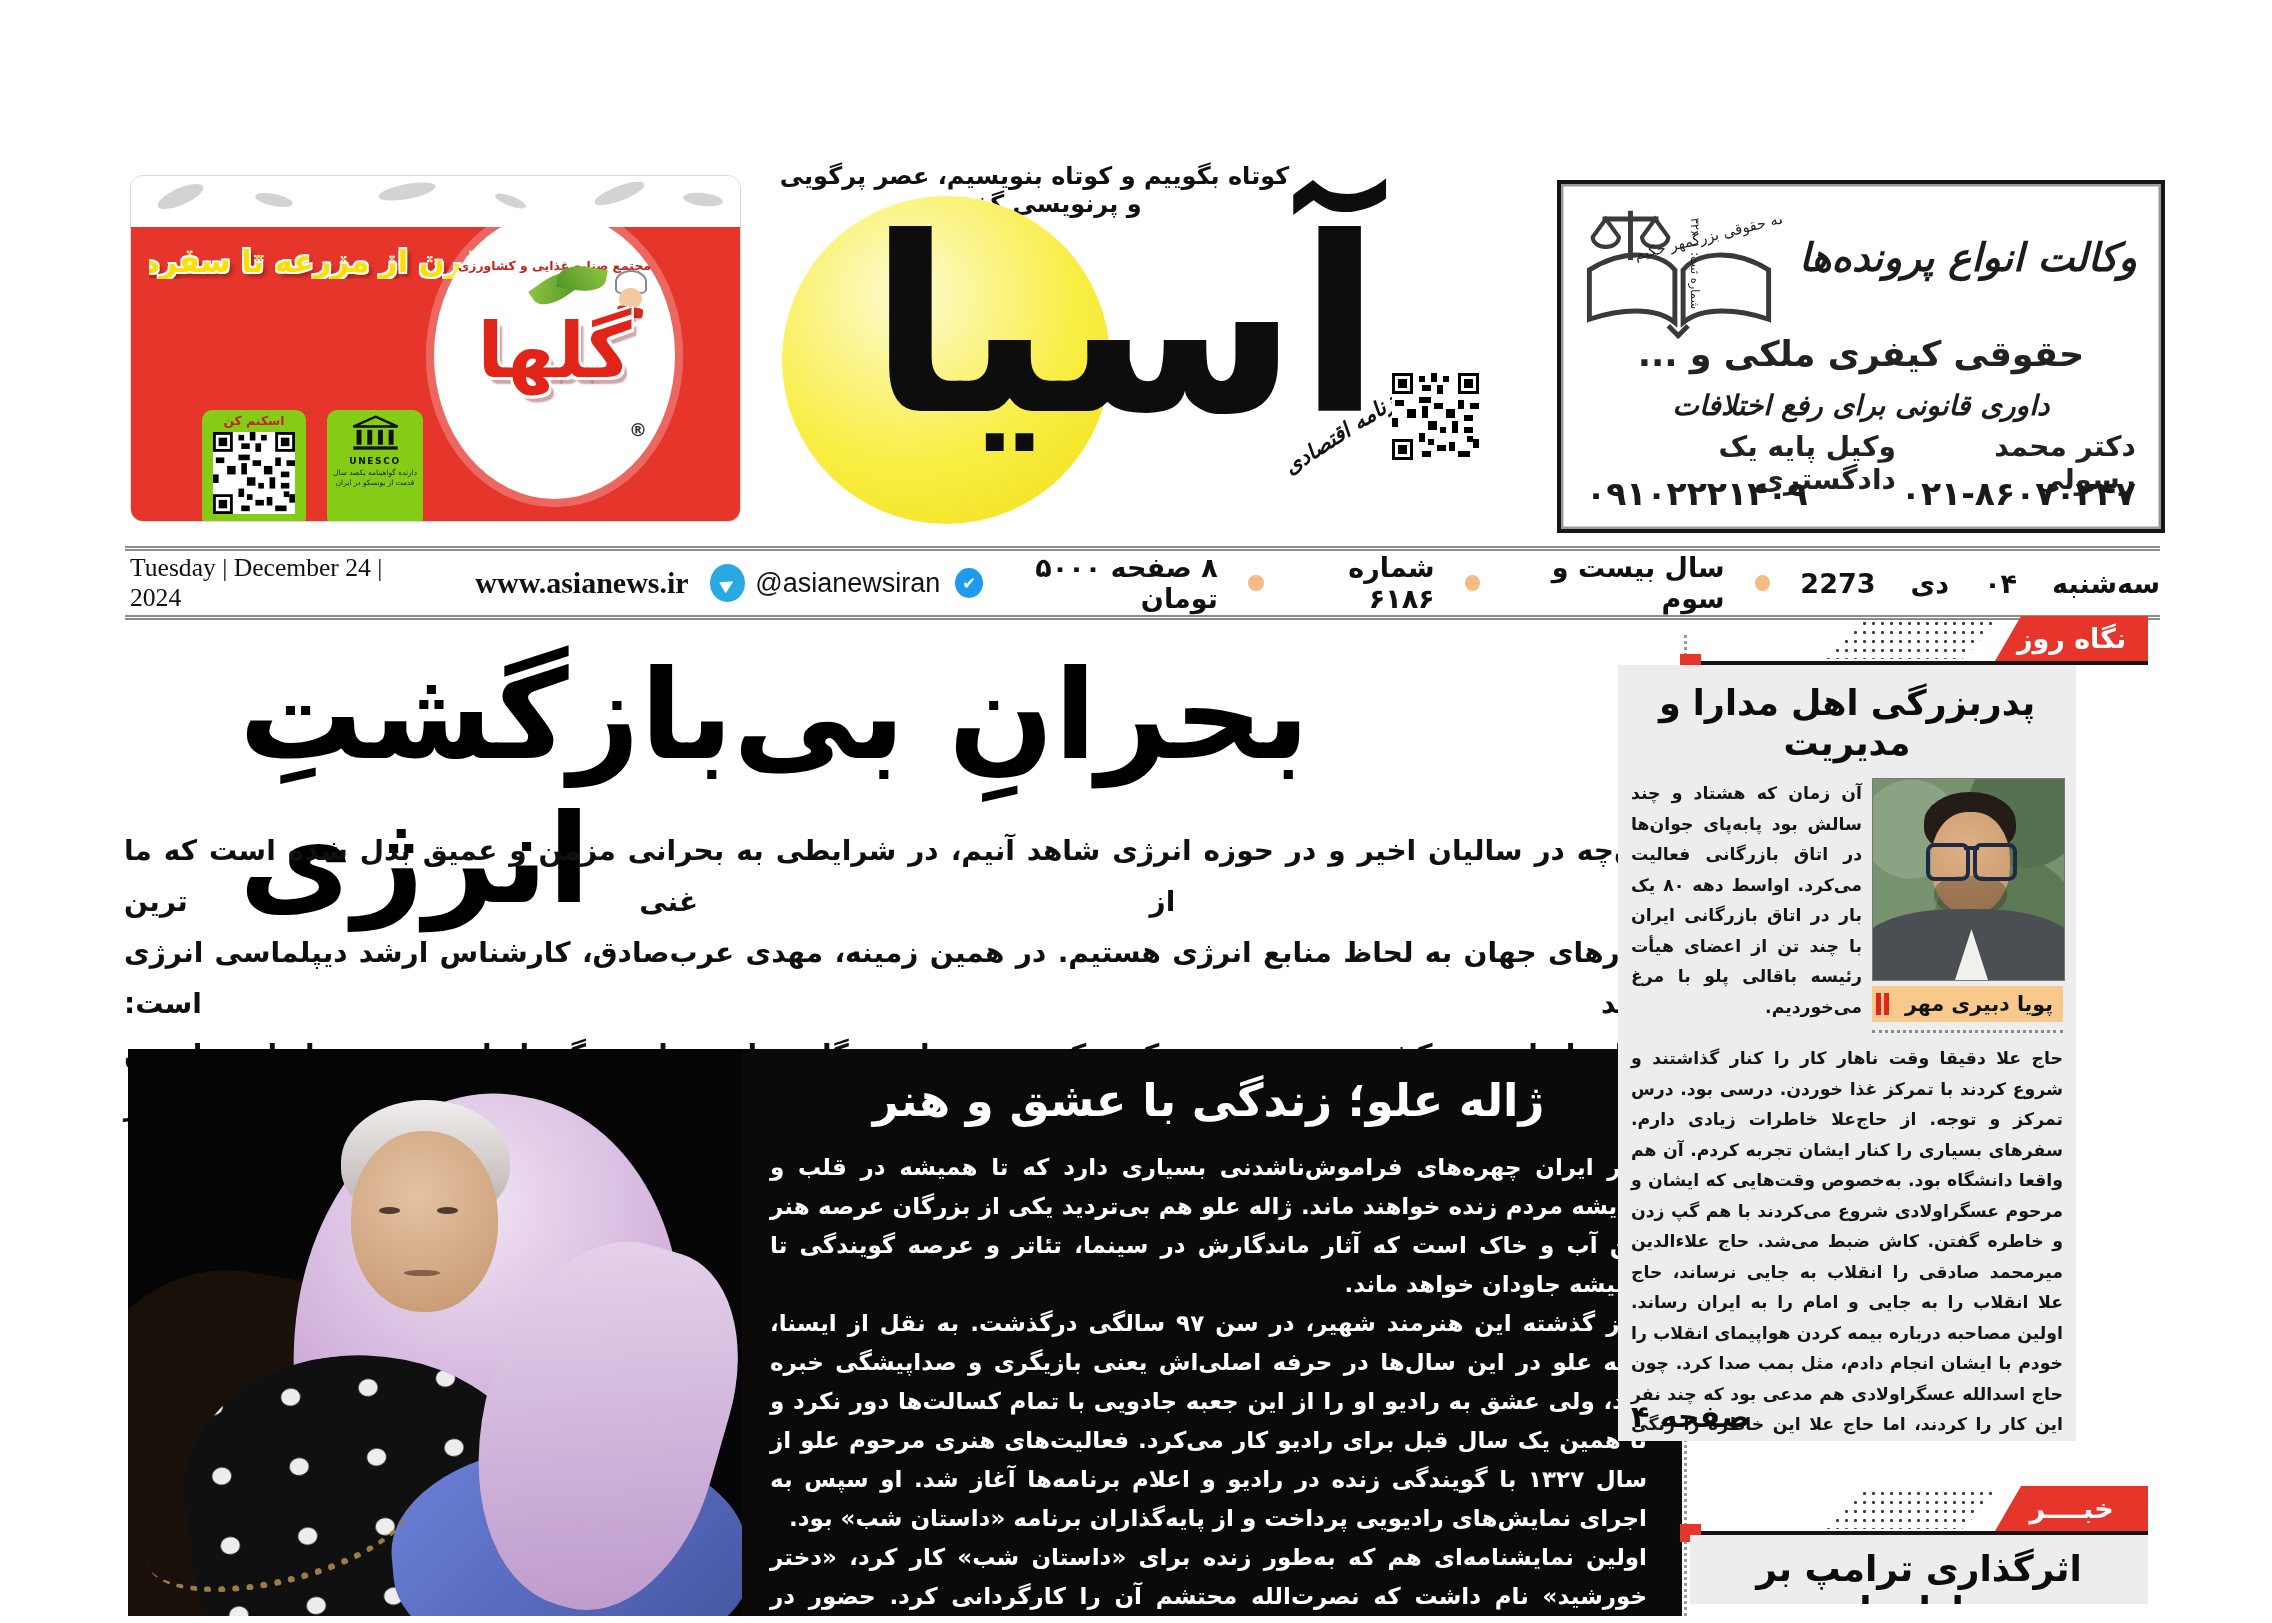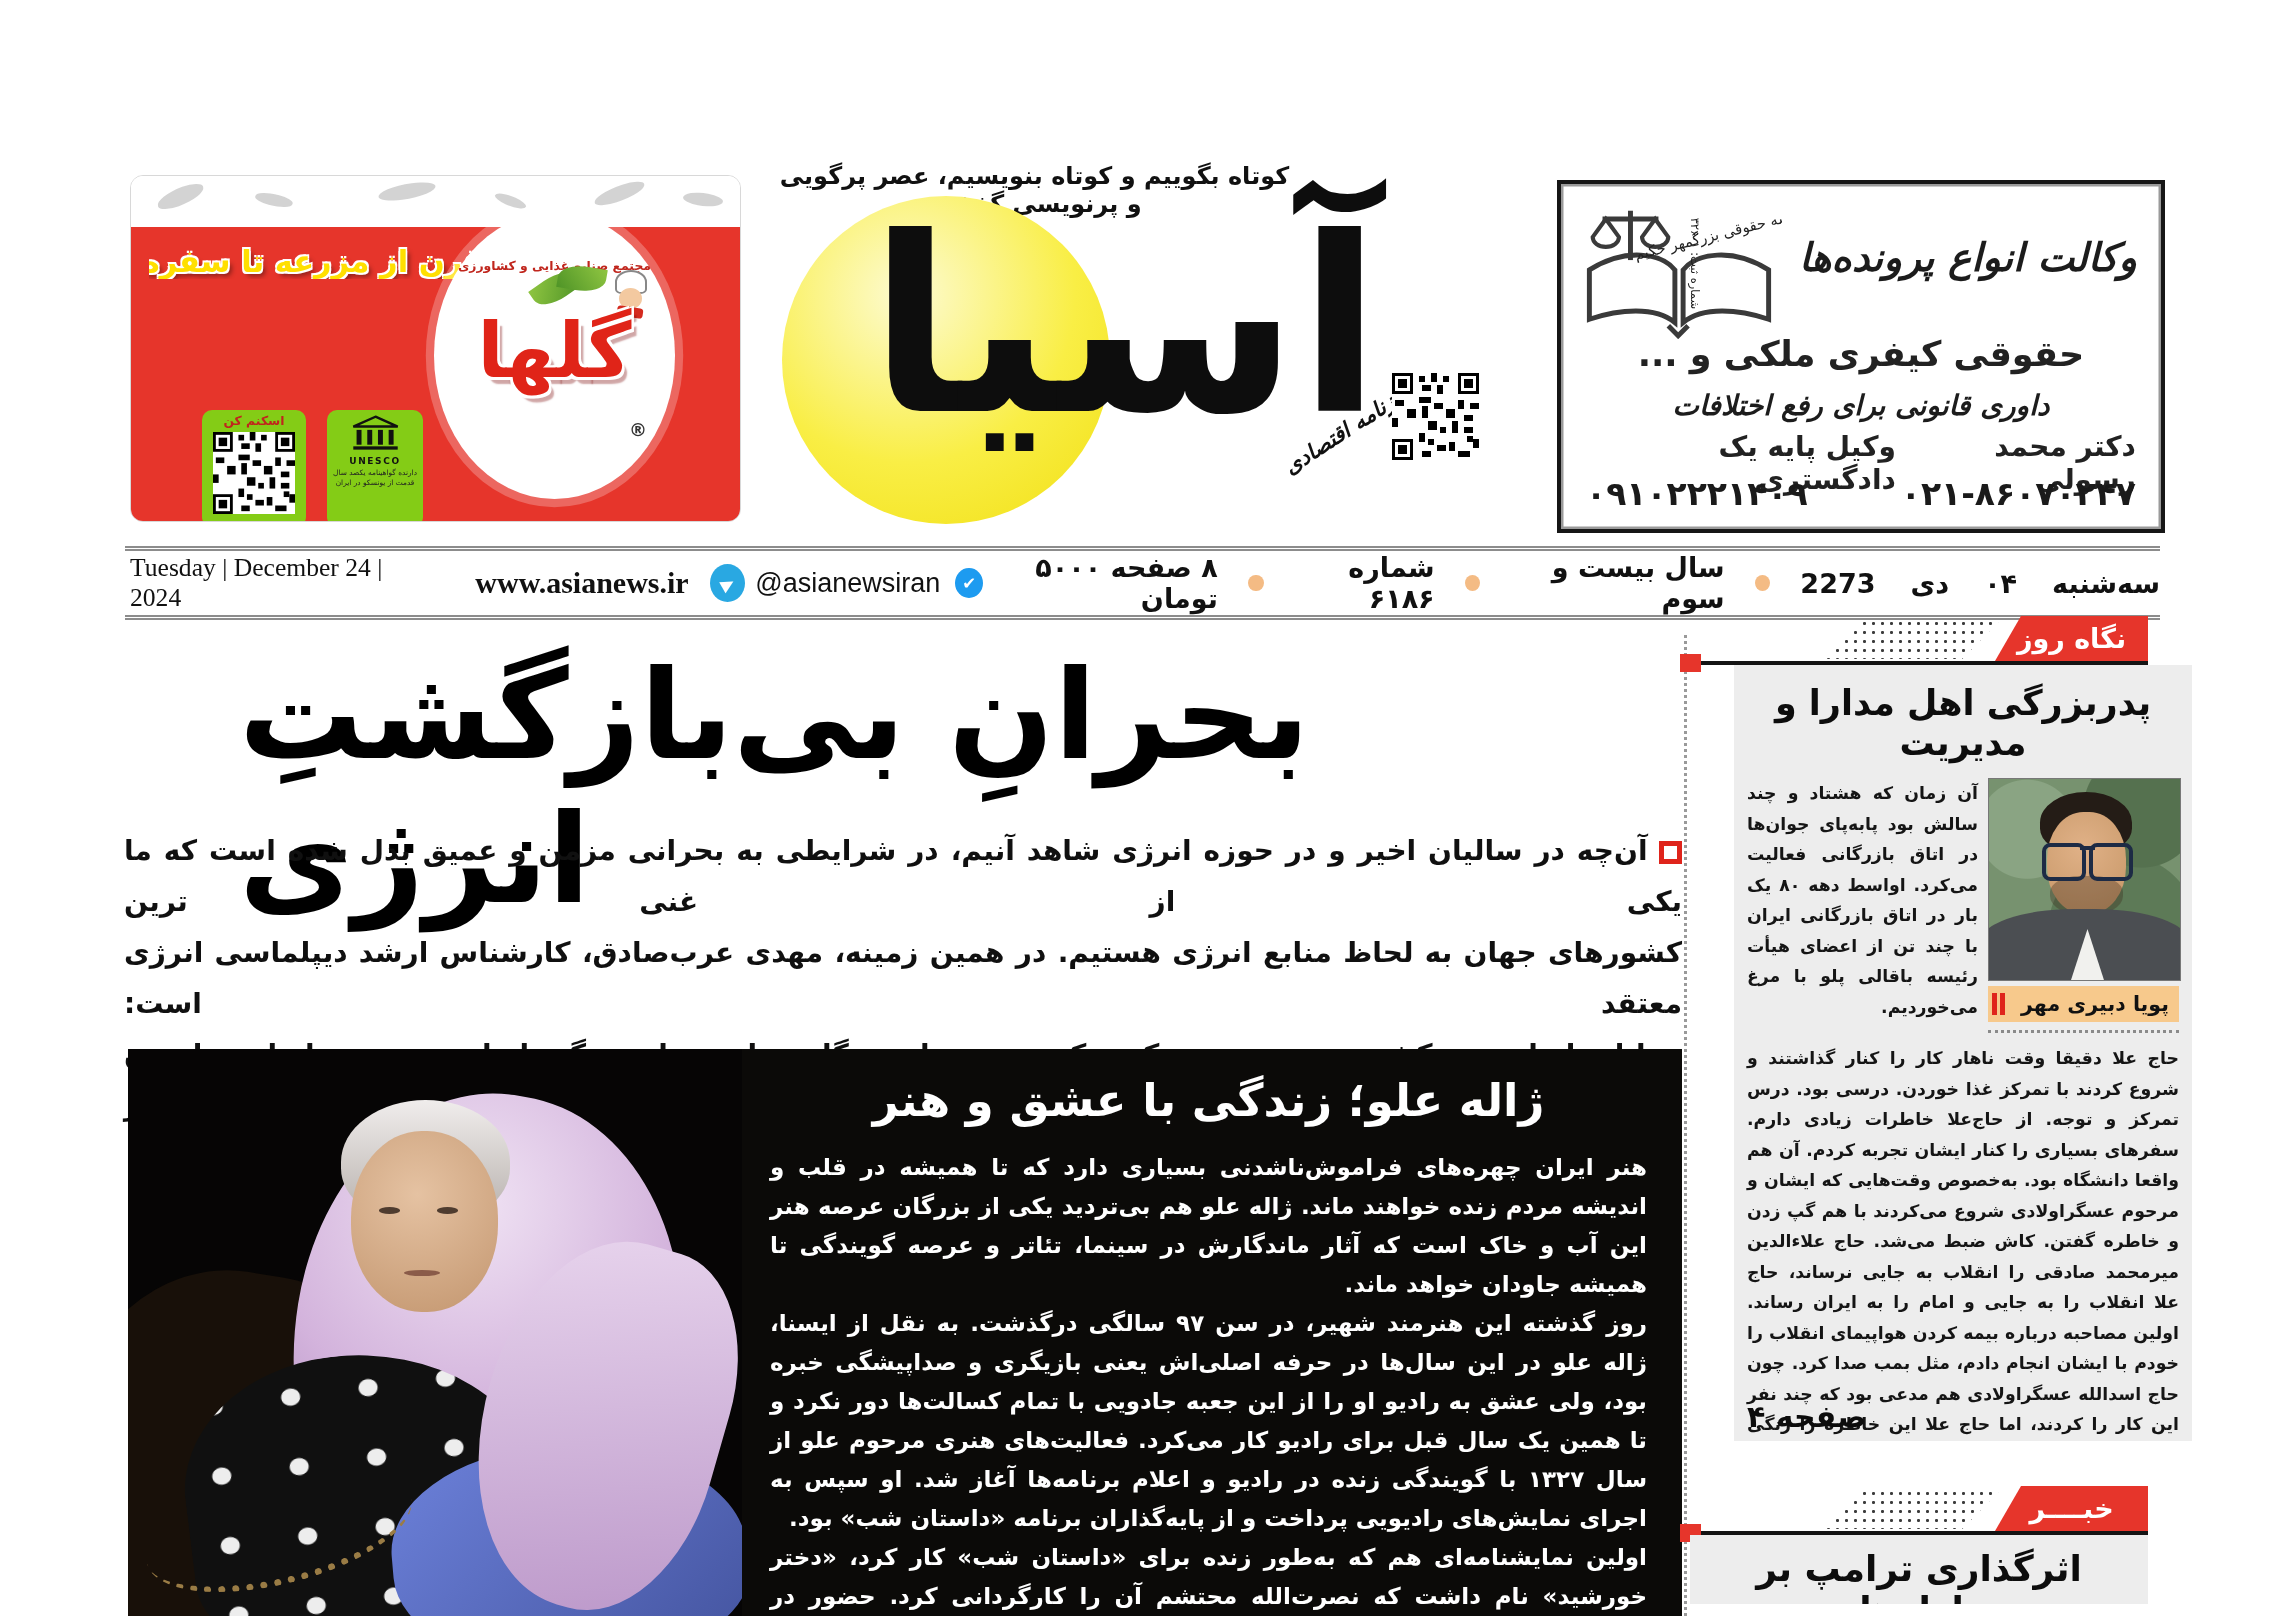--- a/index.html
+++ b/index.html
@@ -125,21 +125,21 @@
   .vdots{left:1684px;top:635px;height:981px;border-left:3.3px dotted #9a9a9a;}
   .sechead{position:absolute;height:46px;}
   .seclabel{position:absolute;right:0;top:0;width:153px;height:45px;background:#e6352b;color:#fff;
     display:flex;align-items:center;justify-content:center;font-size:27px;font-weight:bold;direction:rtl;
     clip-path:polygon(17% 0,100% 0,100% 100%,0 100%);}
   .hatch{position:absolute;right:147px;top:3.3px;width:177px;height:40px;
     background-image:radial-gradient(circle,#3c3c3c 1.3px,transparent 1.7px);background-size:9px 9px;
     clip-path:polygon(22% 0,100% 0,78% 100%,0 100%);}
   .secrule{position:absolute;top:45px;left:0;right:0;height:4.1px;background:#141414;}
   .secsq{position:absolute;left:-10px;top:38px;width:20.6px;height:18px;background:#e6352b;}
-  .dv-panel{left:1734px;top:665px;width:458px;height:776px;background:#ededed;overflow:hidden;
+  .dv-panel{left:1618px;top:665px;width:458px;height:776px;background:#ededed;overflow:hidden;
     padding:11.5px 13px;box-sizing:border-box;}
   .dv-h{text-align:center;direction:rtl;font-size:35px;font-weight:bold;margin:6.6px 0 15px;color:#0d0d0d;}
   .dv-row{display:flex;gap:10px;}
   .dv-intro{flex:1;direction:rtl;font-size:17.3px;font-weight:bold;line-height:30.5px;text-align:justify;color:#151515;}
   .dv-photowrap{width:191px;border-bottom:3.3px dotted #8a8a8a;padding-bottom:8.2px;}
   .dv-photo{position:relative;width:191px;height:201px;overflow:hidden;border:0.8px solid #777;
     background:radial-gradient(circle at 20% 25%,#8aa483 49px,transparent 50px),
                radial-gradient(circle at 80% 15%,#55714f 58px,transparent 59px),
                radial-gradient(circle at 70% 75%,#5d7a57 74px,transparent 75px),#77926f;}
   .man-hair{position:absolute;left:51px;top:13px;width:92px;height:61px;background:#241c16;

